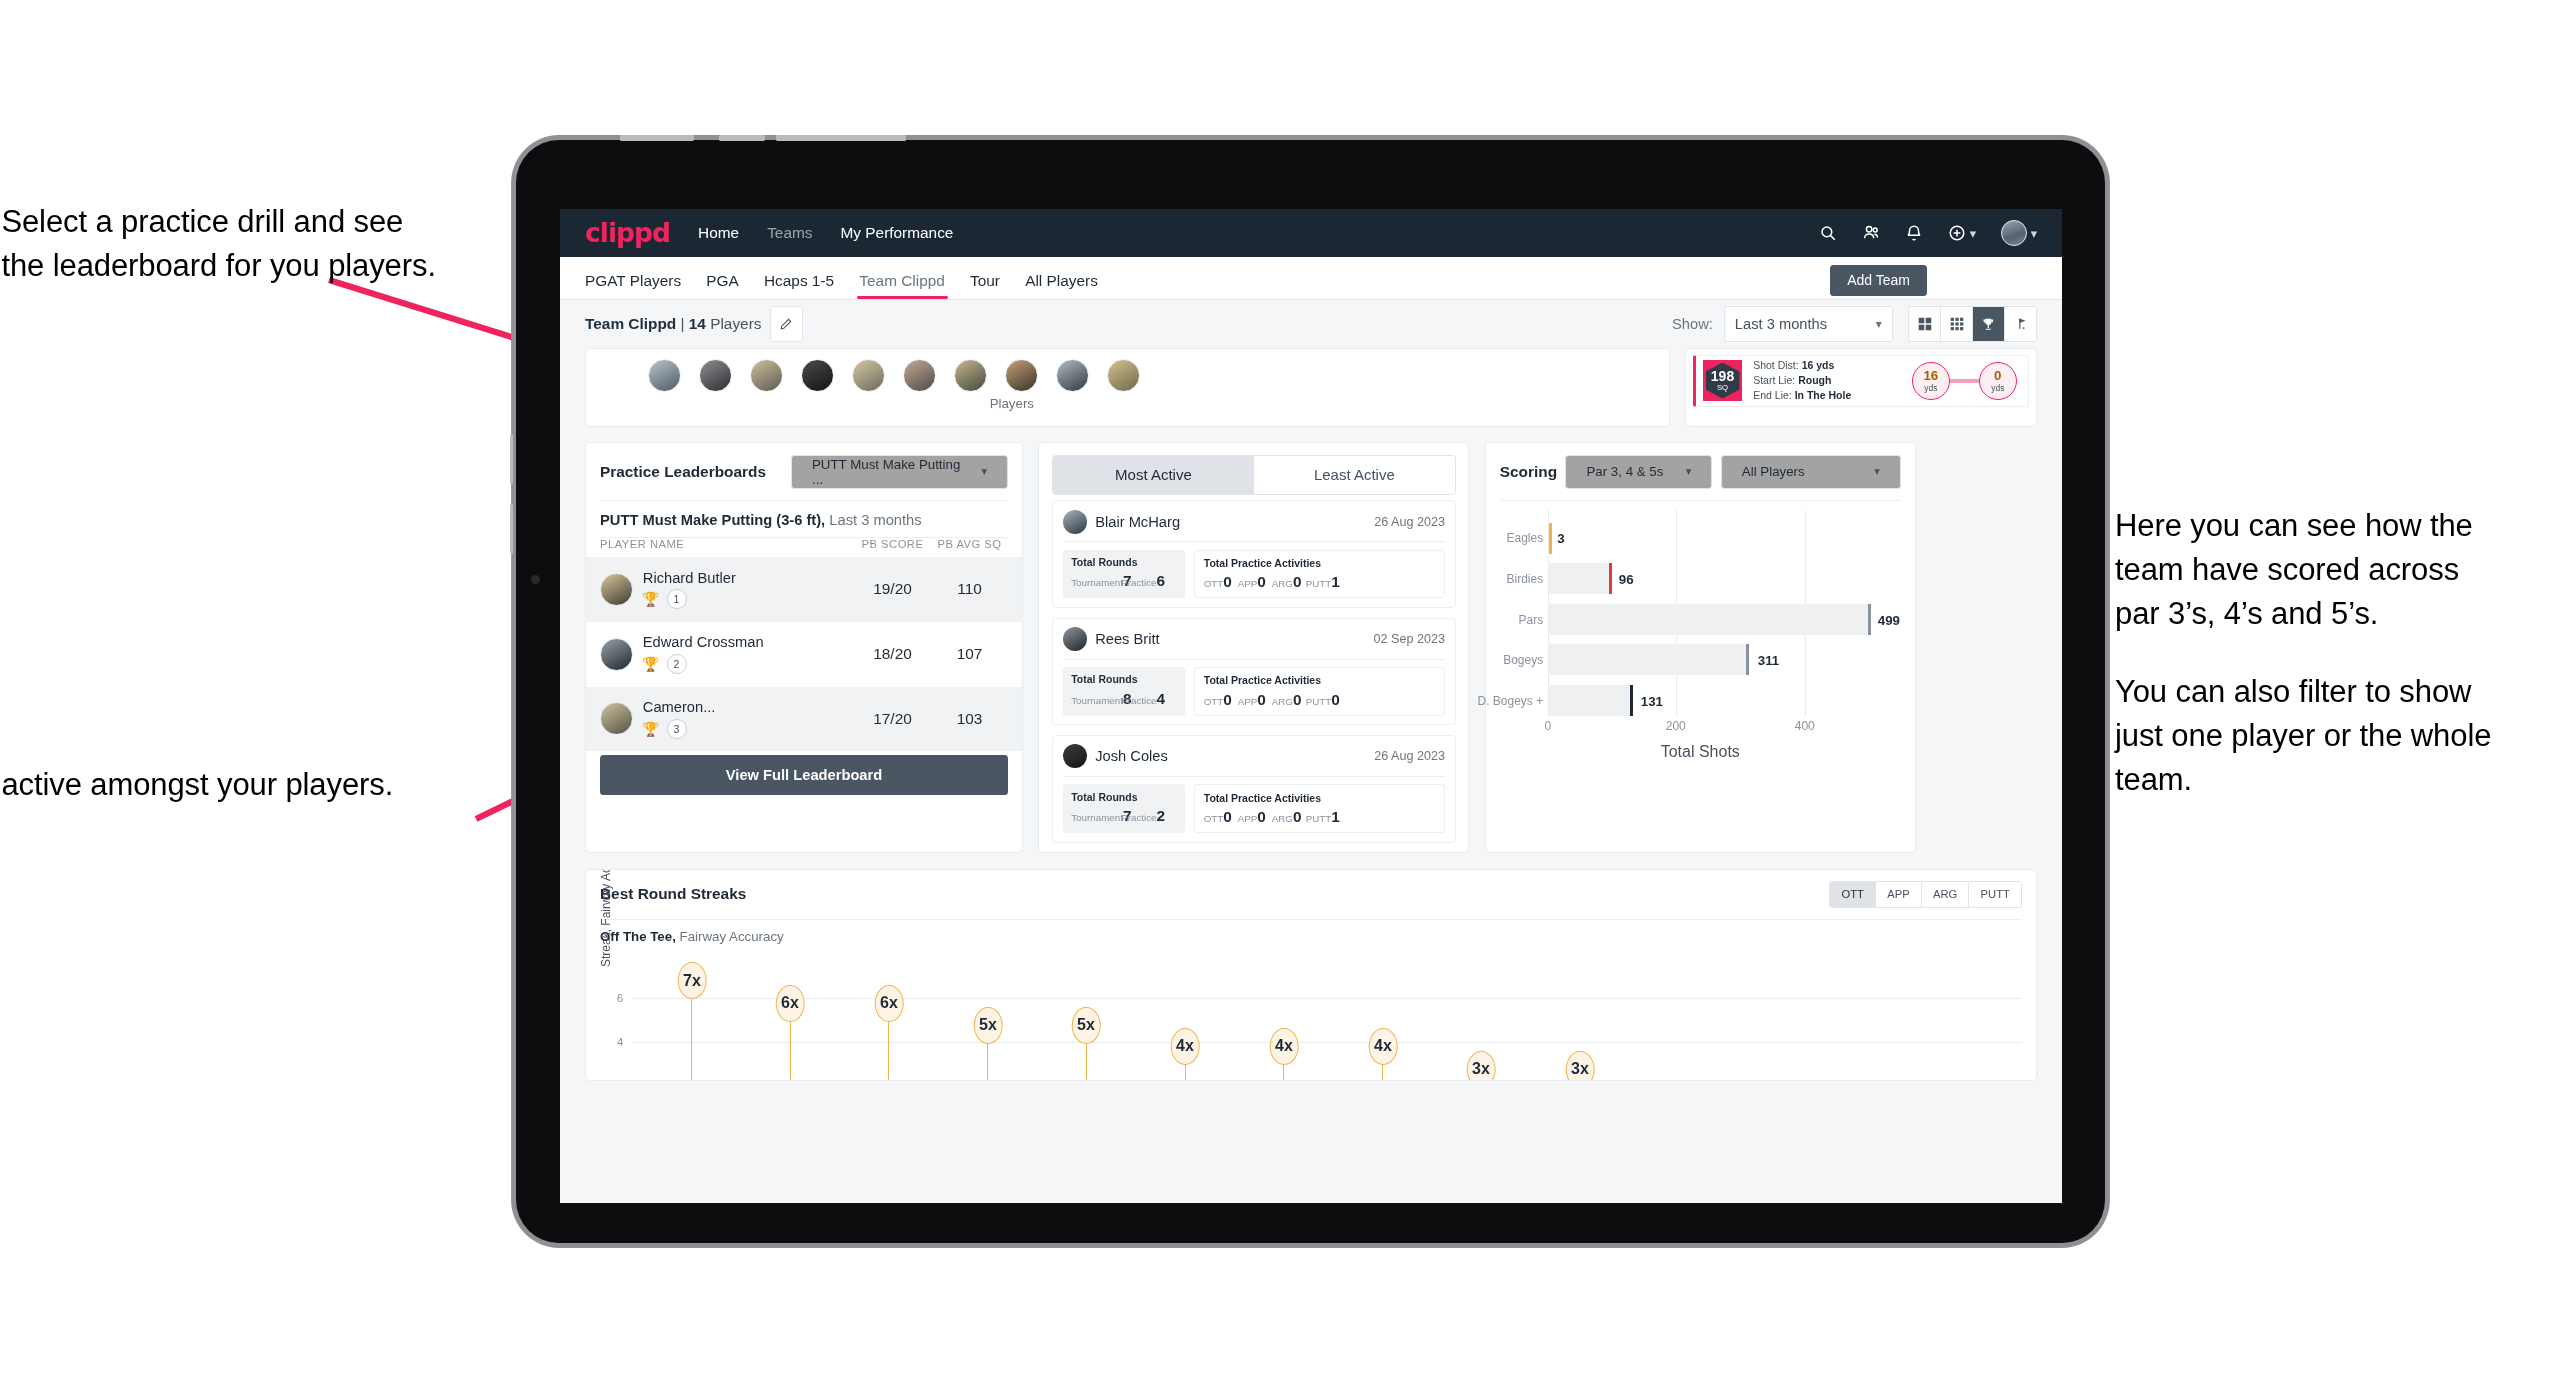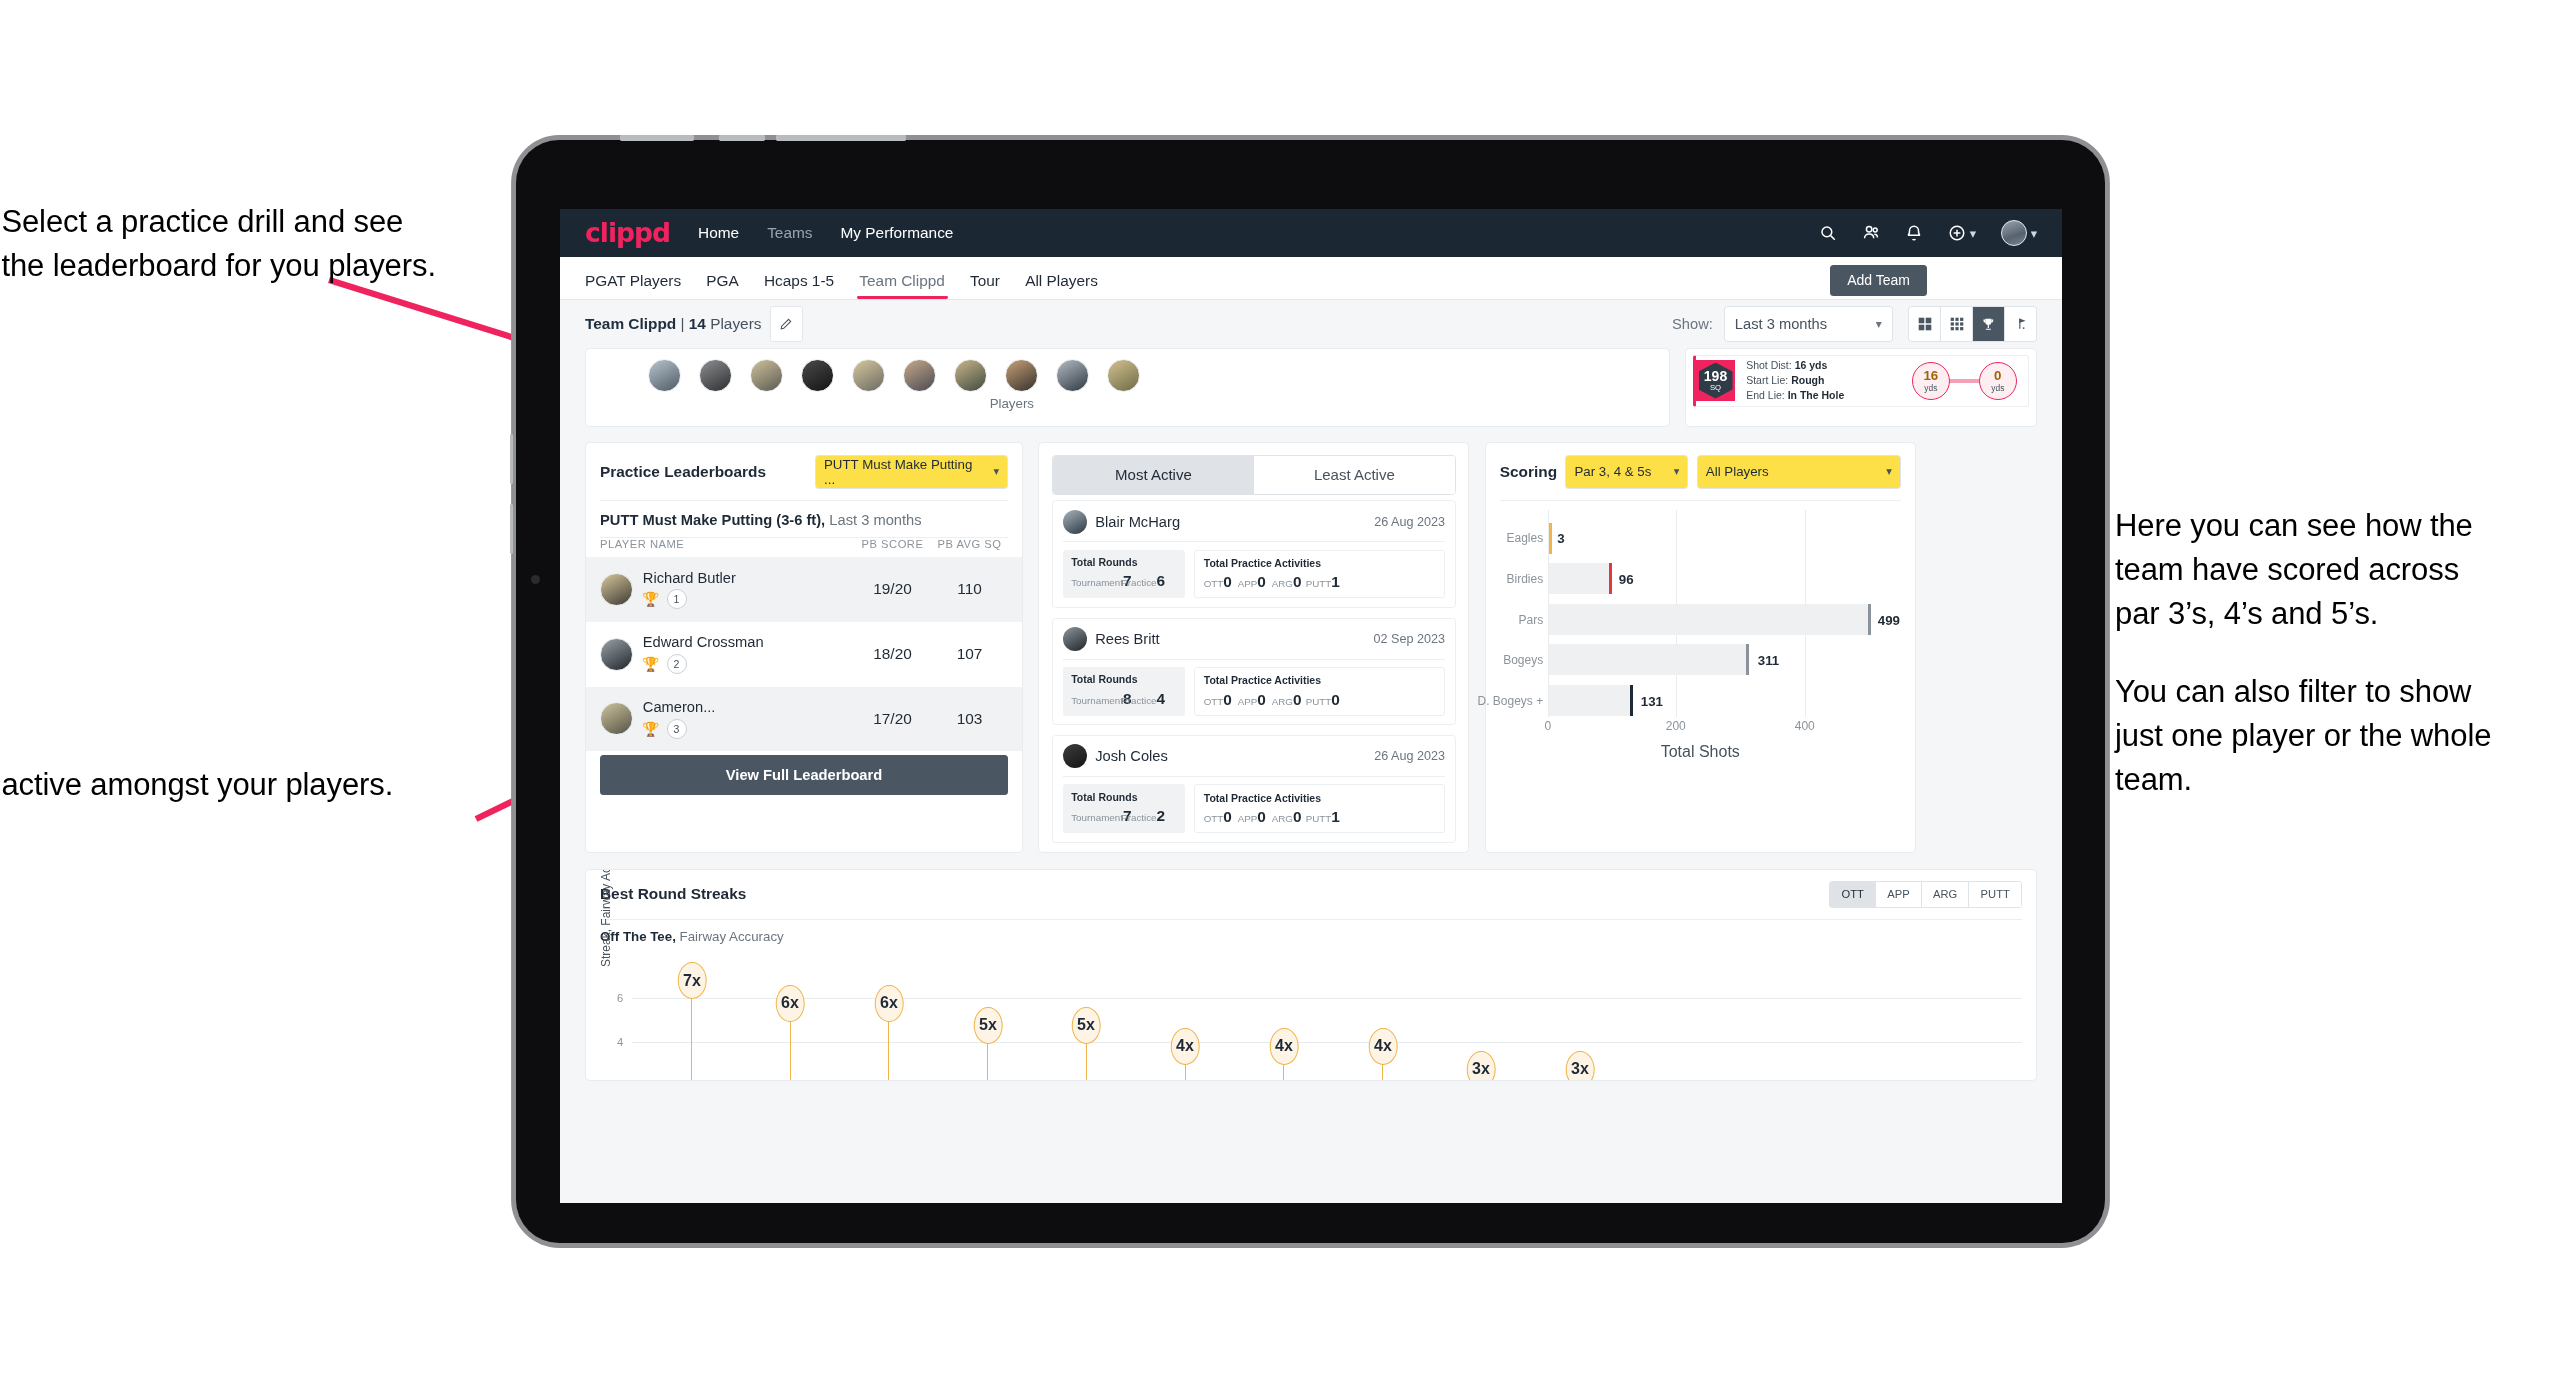--- a/index.html
+++ b/index.html
@@ -88,42 +88,42 @@
   .card{background:#ffffff;border:0.7px solid #e8ecef;border-radius:4.9px;}
 
   
   #players-card{flex:1 1 auto;height:77px;position:relative;overflow:hidden;}
   #avatars{display:flex;gap:18px;padding:9.8px 0 0 62px;}
   .pav{width:31px;height:31px;border-radius:50%;border:1.4px solid #eceff2;}
   #players-lbl{text-align:center;font-size:13.3px;color:#6b757f;margin-top:4.2px;margin-left:-231px;}
 
   
   #shot-card{width:350px;height:77px;position:relative;overflow:hidden;}
-  #shot-inner{margin:5.6px 7px;border:0.7px solid #eceff2;border-left:3.5px solid #ef245f;border-radius:2.8px;height:50px;display:flex;align-items:center;padding-left:0;}
+  #shot-inner{margin:5.6px 7px;border:0.7px solid #eceff2;border-left:3.5px solid #ef245f;border-radius:2.8px;height:50px;display:flex;align-items:center;padding-left:7px;}
   #sq-badge{width:39px;height:41px;background:#ef245f;display:flex;align-items:center;justify-content:center;}
   #hexa{width:34px;height:36px;background:#2f3b47;clip-path:polygon(50% 0,100% 25%,100% 75%,50% 100%,0 75%,0 25%);display:flex;flex-direction:column;align-items:center;justify-content:center;color:#fff;line-height:1;}
   #hexa .n{font-size:14px;font-weight:700;}
   #hexa .u{font-size:7.7px;margin-top:1.4px;}
   #shot-lines{margin-left:11.2px;font-size:10.5px;color:#46525e;line-height:1.45;}
   #shot-lines b{color:#1f2a36;}
   #shot-dist{margin-left:auto;display:flex;align-items:center;padding-right:11.2px;}
   .ycirc{width:36px;height:36px;border-radius:50%;border:1.4px solid #ef245f;background:#fdeef2;display:flex;flex-direction:column;align-items:center;justify-content:center;line-height:1;}
   .ycirc .n{font-size:13.3px;font-weight:700;color:#a16207;}
   .ycirc .u{font-size:8.4px;color:#46525e;margin-top:1.4px;}
   #ybar{width:29px;height:4.2px;background:#f4a0b6;}
 
   
   #row2{margin-top:15.4px;}
   #lb-card{width:436px;}
   #act-card{width:429px;}
   #sc-card{width:429px;}
 
   .card-hd{display:flex;align-items:center;padding:11.2px 14px;}
   .card-title{font-size:15.4px;font-weight:700;color:#1f2a36;}
-  .sel{height:32px;border:0.7px solid #dfe4e9;border-radius:3.5px;display:flex;align-items:center;padding:0 8px;font-size:13.3px;color:#1f2a36;background:#fde047;}
+  .sel{height:32px;border:0.7px solid #dfe4e9;border-radius:3.5px;display:flex;align-items:center;padding:0 20px;font-size:13.3px;color:#1f2a36;background:#a3a3a3;}
   .sel .sc{margin-left:auto;color:#46525e;font-size:11.2px;padding-left:7px;}
   #drill-sel{margin-left:auto;width:175px;}
   .hr{height:0.7px;background:#eceff2;margin:0 14px;}
   #drill-sub{padding:11.2px 14px 9.8px 14px;font-size:14.7px;color:#6b757f;}
   #drill-sub b{color:#1f2a36;font-weight:700;}
   #lb-head{display:flex;padding:0 14px 7px 14px;font-size:11.2px;color:#8a939c;letter-spacing:0.5px;}
   #lb-head .c1{flex:1;}
   #lb-head .c2{width:77px;text-align:center;}
   #lb-head .c3{width:77px;text-align:center;}
   .lb-row{display:flex;align-items:center;padding:12.6px 14px;}

